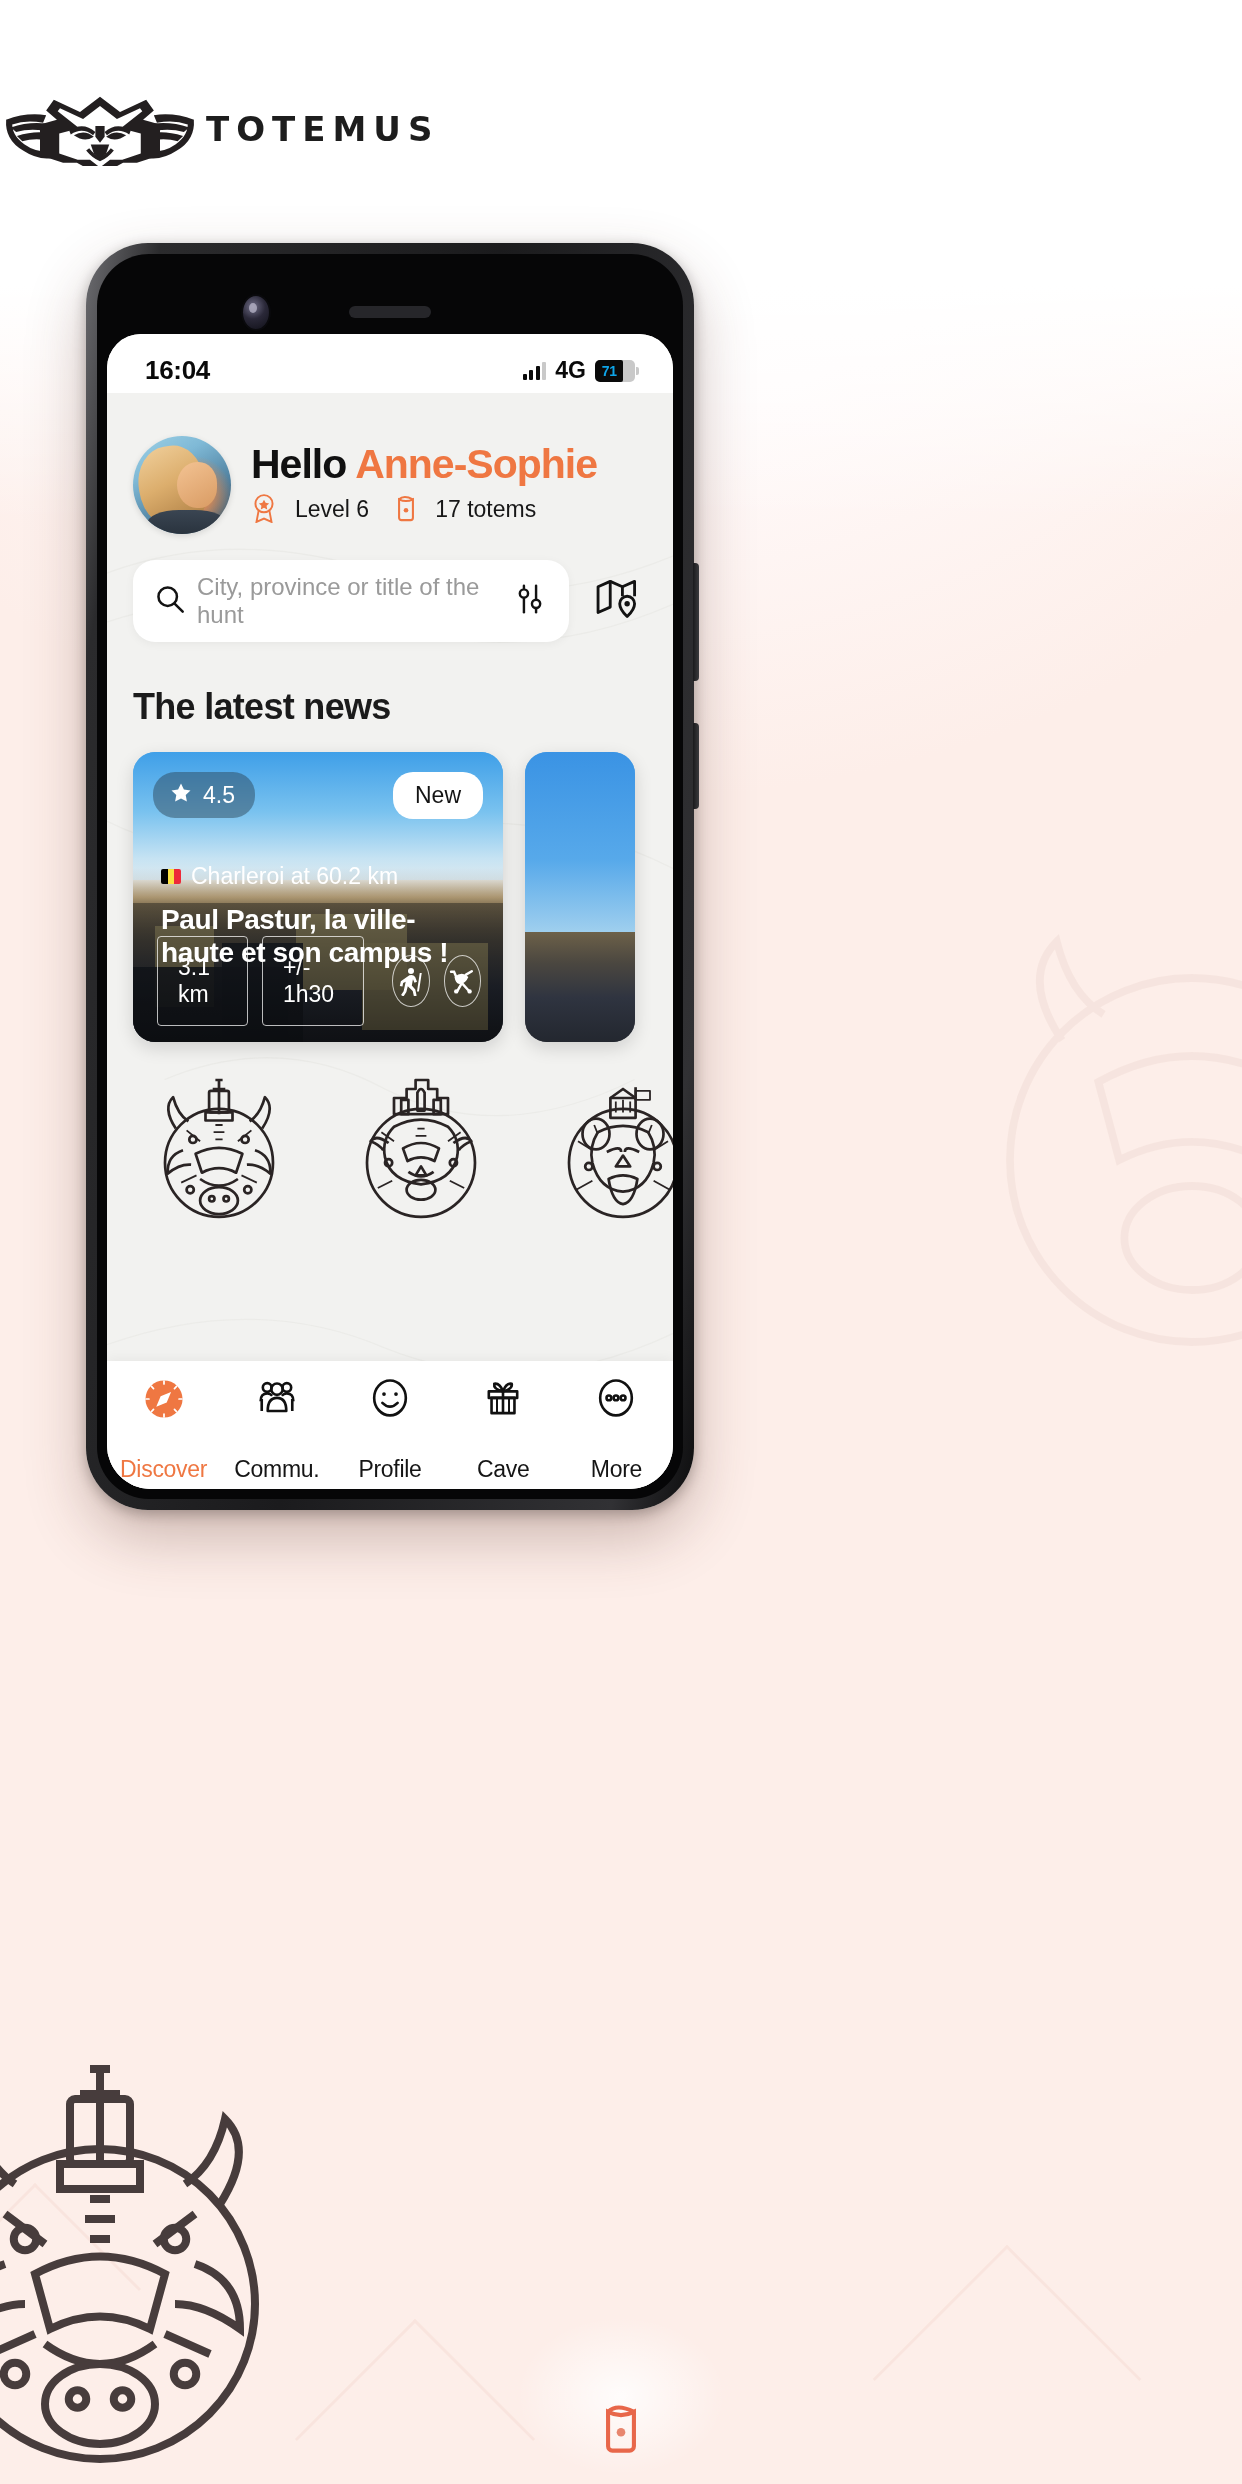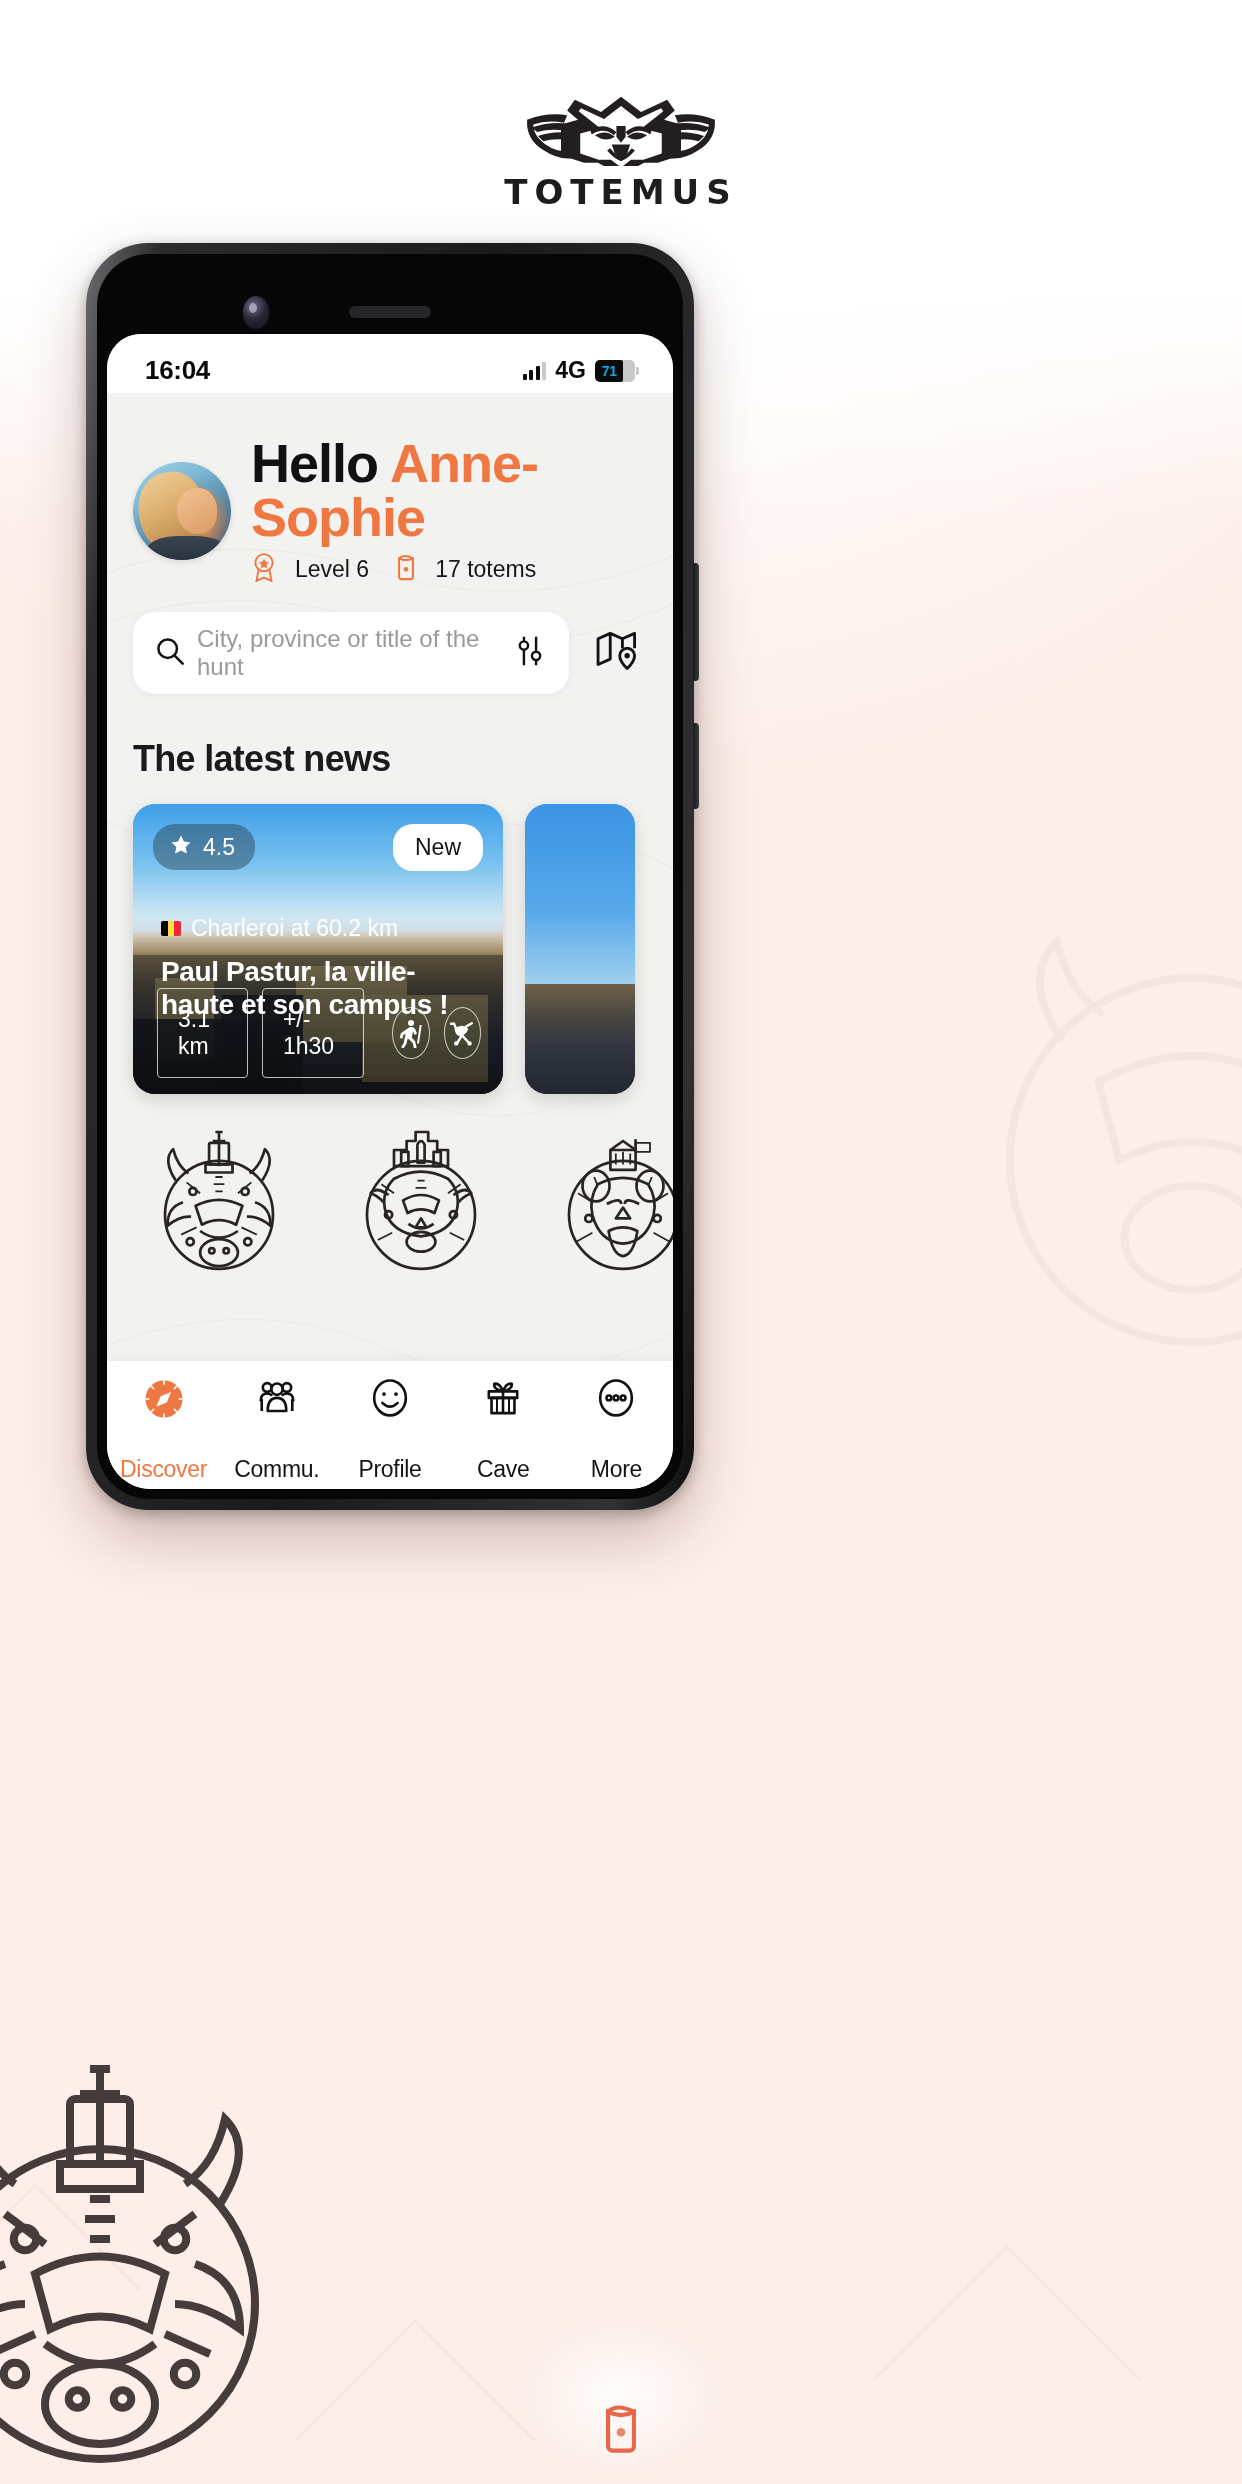--- a/index.html
+++ b/index.html
@@ -29,21 +29,21 @@
   }
 
   
   .wm{ position:absolute; opacity:.95; }
   .wm.left{ left:-150px; bottom:-40px; width:500px; height:500px; }
   .wm.right{ right:-210px; top:900px; width:520px; height:520px; opacity:.35; }
 
   
   .brand{
     position:absolute; left:0; right:0; top:92px;
-    display:flex; flex-direction:column; align-items:center; gap:6px;
+    display:flex; flex-direction:row; align-items:center; gap:6px;
     z-index:6;
   }
   .brand svg{ display:block; }
   .brand-word{
     font-size:34px; font-weight:800; letter-spacing:7px; color:#1d1d1d;
     font-family:"DejaVu Sans", sans-serif;
   }
 
   
   .phone{
@@ -157,21 +157,21 @@
     position:absolute; left:44px; top:26px; width:40px; height:46px;
     border-radius:50% 46% 44% 50%;
     background:linear-gradient(150deg,#f3c393,#d99b63);
   }
   .avatar .body{
     position:absolute; left:14px; bottom:-10px; width:80px; height:34px;
     border-radius:40% 40% 0 0;
     background:linear-gradient(#3a4552,#232c36);
   }
   .greet-right{ display:flex; flex-direction:column; gap:8px; }
-  .greet-line{ font-size:54px; font-weight:800; letter-spacing:-1px; line-height:1; }
+  .greet-line{ font-size:41px; font-weight:800; letter-spacing:-1px; line-height:1; }
   .greet-hello{ color:#111111; }
   .greet-name{ color:#ef7742; }
   .greet-meta{ display:flex; align-items:center; gap:26px; }
   .meta-item{ display:flex; align-items:center; gap:18px; }
   .meta-text{ font-size:23px; color:#171717; font-weight:400; }
 
   
   .search-row{
     display:flex; align-items:center; gap:18px;
     padding:26px 26px 0 26px; position:relative; z-index:2;

